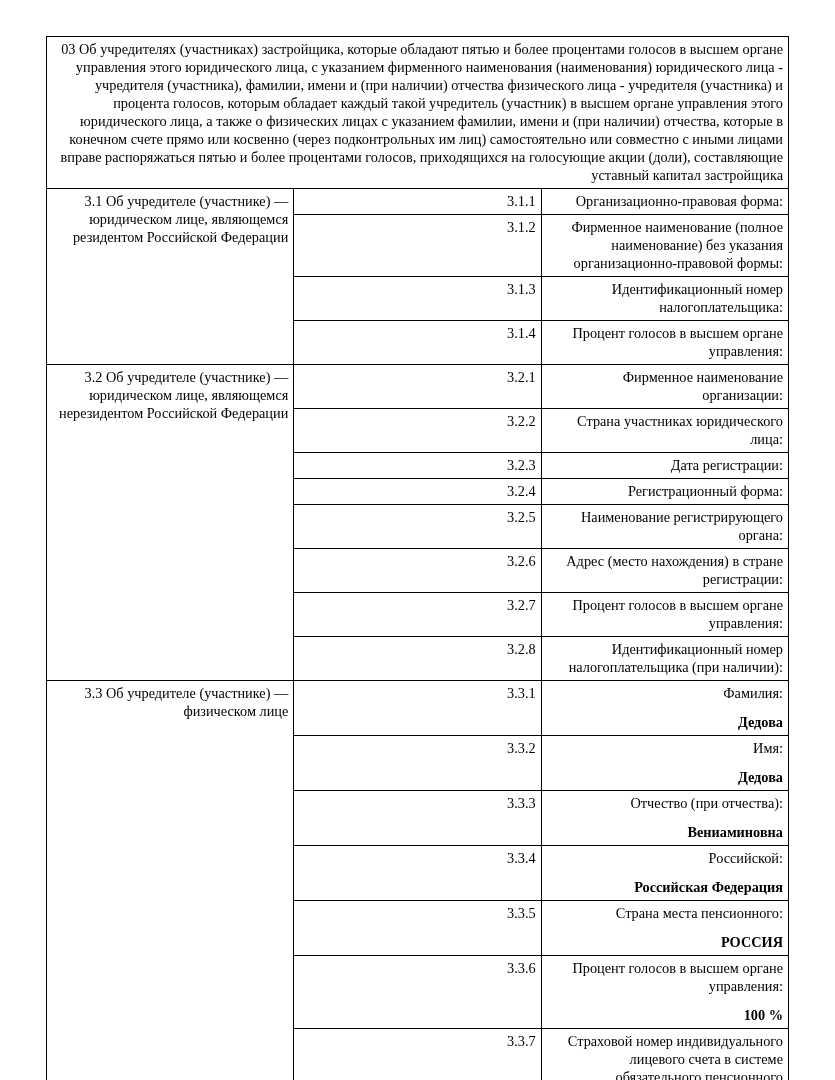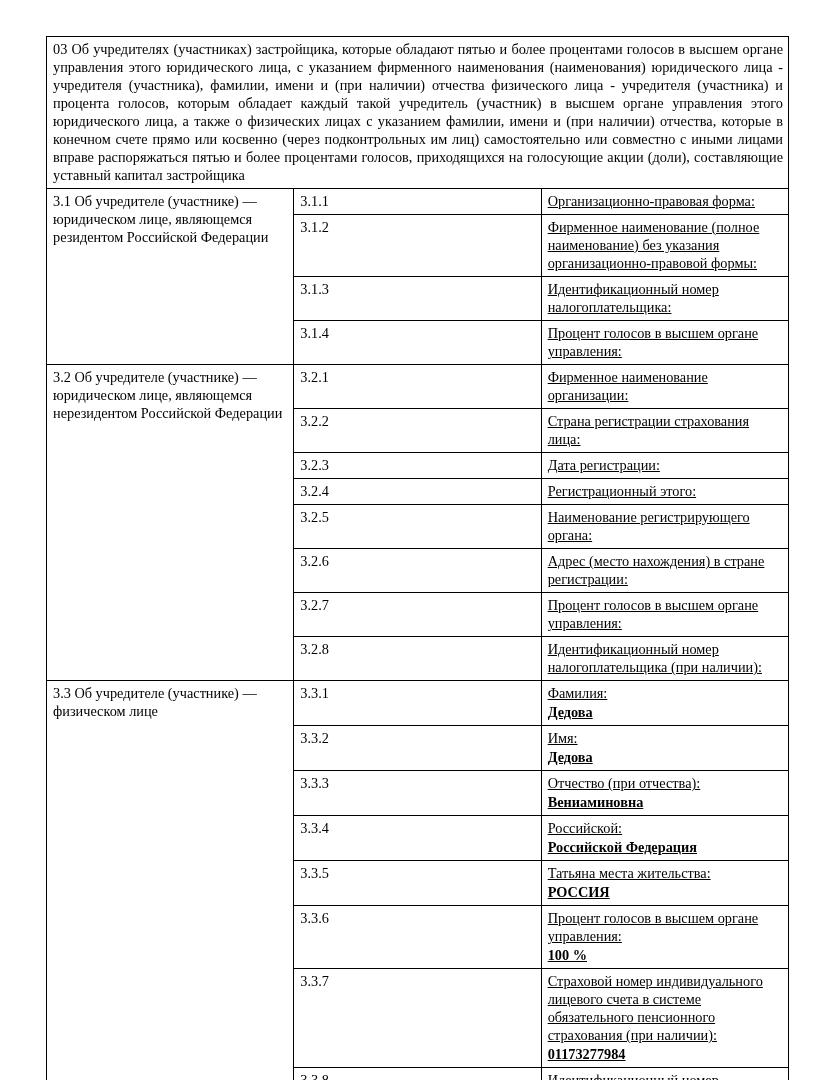--- a/index.html
+++ b/index.html
@@ -24,20 +24,21 @@
     width: 743px;
     border-collapse: collapse;
     table-layout: fixed;
   }
   table.doc td {
     border: 1px solid #000000;
     vertical-align: top;
     padding: 3px 5px 4px 6px;
     font-size: 14.3px;
     line-height: 1.26;
+    text-align: right;
   }
   td.header-cell {
     text-align: justify;
     text-justify: inter-word;
     padding: 5px 7px 6px 7px;
     line-height: 1.3;
     hyphens: manual;
     font-family: Liberation Serif, serif;
   }
   td.group-cell {
@@ -45,29 +46,28 @@
     vertical-align: top;
   }
   td.code-cell {
     width: 51px;
     text-align: left;
     white-space: nowrap;
     font-family: Liberation Serif, serif;
   }
   td.label-cell {
     vertical-align: top;
-    text-decoration: underline;
   }
   td.mid {
     vertical-align: middle;
   }
   .value {
     font-weight: bold;
     display: block;
-    margin-top: 1px;
+    margin-top: 11px;
   }
   .lbl {
     display: block;
   }
 </style>
 </head>
 <body>
 
 <div class="page">
   <table class="doc">
@@ -105,33 +105,33 @@
       <tr>
         <td class="group-cell" rowspan="8">3.2 Об учредителе (участнике) — юридическом лице, являющемся нерезидентом Российской Федерации</td>
         <td class="code-cell mid">3.2.1</td>
         <td class="label-cell mid">
           <span class="lbl">Фирменное наименование организации:</span>
         </td>
       </tr>
       <tr>
         <td class="code-cell">3.2.2</td>
         <td class="label-cell">
-          <span class="lbl">Страна регистрации страхования лица:</span>
+          <span class="lbl">Страна участниках юридического лица:</span>
         </td>
       </tr>
       <tr>
         <td class="code-cell">3.2.3</td>
         <td class="label-cell">
           <span class="lbl">Дата регистрации:</span>
         </td>
       </tr>
       <tr>
         <td class="code-cell">3.2.4</td>
         <td class="label-cell">
-          <span class="lbl">Регистрационный этого:</span>
+          <span class="lbl">Регистрационный форма:</span>
         </td>
       </tr>
       <tr>
         <td class="code-cell">3.2.5</td>
         <td class="label-cell">
           <span class="lbl">Наименование регистрирующего органа:</span>
         </td>
       </tr>
       <tr>
         <td class="code-cell">3.2.6</td>
@@ -171,27 +171,27 @@
         <td class="code-cell mid">3.3.3</td>
         <td class="label-cell">
           <span class="lbl">Отчество (при отчества):</span>
           <span class="value">Вениаминовна</span>
         </td>
       </tr>
       <tr>
         <td class="code-cell mid">3.3.4</td>
         <td class="label-cell">
           <span class="lbl">Российской:</span>
-          <span class="value">Российской Федерация</span>
+          <span class="value">Российская Федерация</span>
         </td>
       </tr>
       <tr>
         <td class="code-cell mid">3.3.5</td>
         <td class="label-cell">
-          <span class="lbl">Татьяна места жительства:</span>
+          <span class="lbl">Страна места пенсионного:</span>
           <span class="value">РОССИЯ</span>
         </td>
       </tr>
       <tr>
         <td class="code-cell mid">3.3.6</td>
         <td class="label-cell">
           <span class="lbl">Процент голосов в высшем органе управления:</span>
           <span class="value">100 %</span>
         </td>
       </tr>

